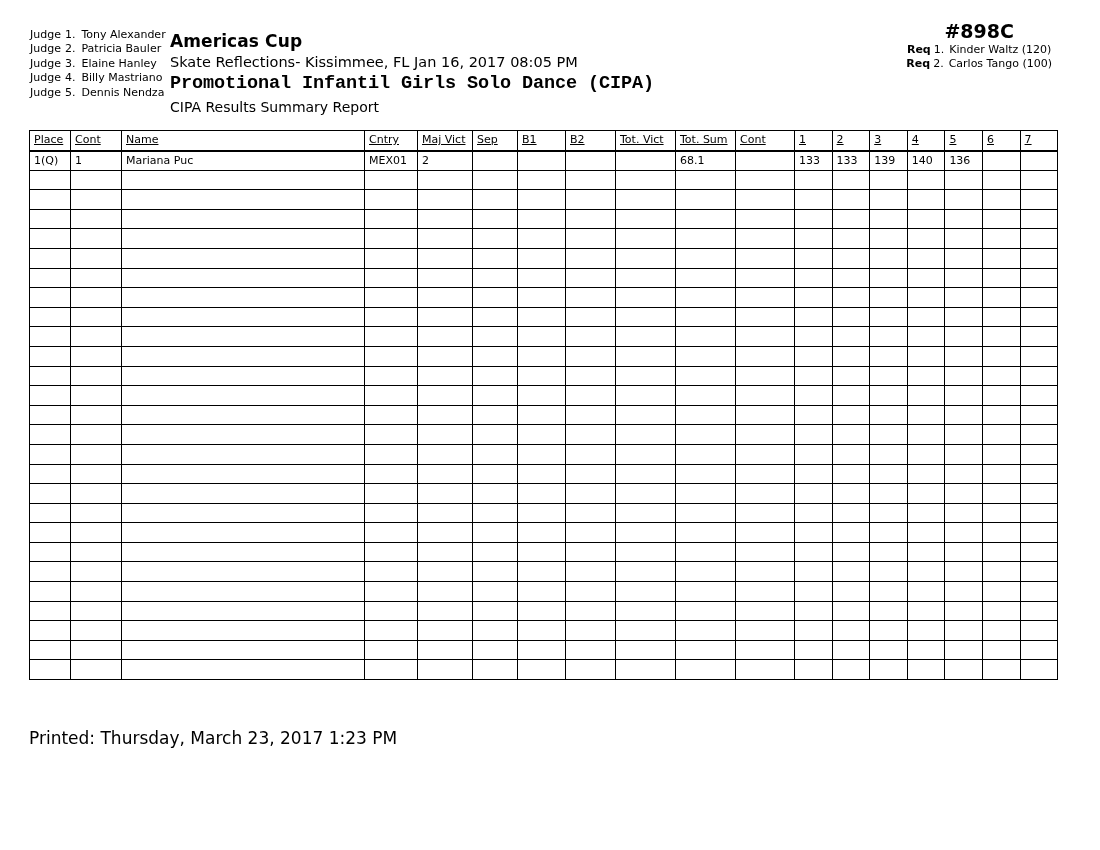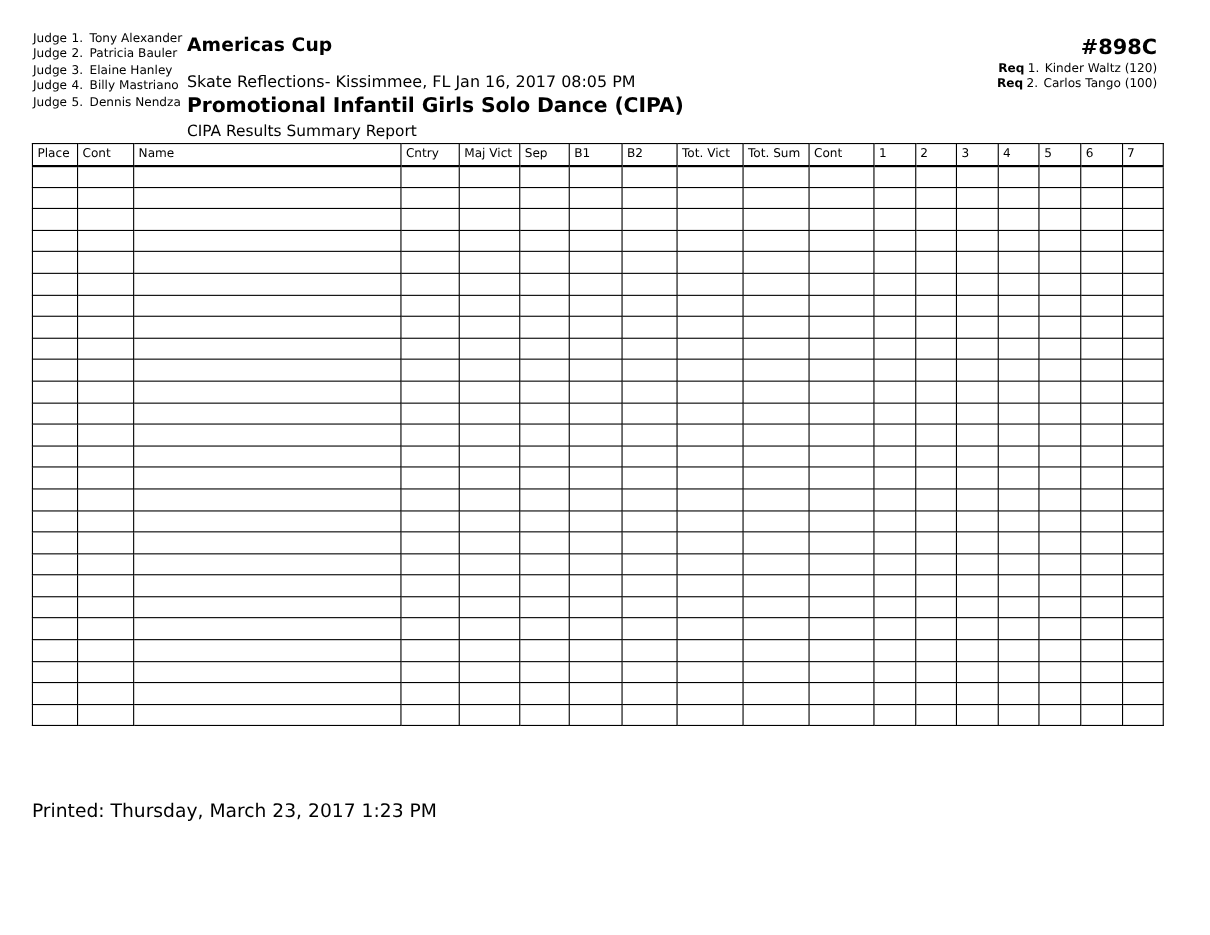--- a/index.html
+++ b/index.html
@@ -39,40 +39,39 @@
   .ev-title {
     font-size: 17px;
     font-weight: bold;
     line-height: 21px;
     letter-spacing: 0.1px;
   }
   .ev-venue {
     font-size: 14.5px;
     line-height: 20px;
     font-weight: normal;
-    margin-top: 13px;
   }
   .ev-class {
     font-size: 18.5px;
     font-weight: bold;
     line-height: 24px;
     letter-spacing: -0.1px;
+    font-family: Liberation Mono, monospace;
   }
   .ev-report {
     font-size: 14px;
     line-height: 22px;
     font-weight: normal;
   }
 
   
   .head-right {
     position: absolute;
     right: 48px; top: 20px;
-    text-align: right;
-    margin-top: 12px;
+    text-align: center;
   }
   .ev-number {
     font-size: 19px;
     font-weight: bold;
     line-height: 23px;
   }
   .req-line {
     font-size: 11px;
     line-height: 14px;
     white-space: nowrap;
@@ -101,20 +100,21 @@
     font-weight: normal;
     text-align: left;
     vertical-align: middle;
     overflow: hidden;
     white-space: nowrap;
     line-height: 12px;
   }
   table.results thead th {
     border-bottom: 2px solid #000000;
     height: 20px;
+    text-decoration: underline;
   }
   
   .c-place, .c-cont, .c-j { text-align: center; padding: 0; }
   thead .c-place, thead .c-cont { text-align: left; padding-left: 4px; }
   thead .c-j { text-align: center; padding: 0; }
 
   
   col.w-place { width: 41px; }
   col.w-cont  { width: 51px; }
   col.w-name  { width: 243px; }
@@ -215,20 +215,40 @@
         <th class="c-j">2</th>
         <th class="c-j">3</th>
         <th class="c-j">4</th>
         <th class="c-j">5</th>
         <th class="c-j">6</th>
         <th class="c-j">7</th>
       </tr>
     </thead>
     <tbody id="results-body">
         <tr>
+          <td class="c-place">1(Q)</td>
+          <td class="c-cont">1</td>
+          <td>Mariana Puc</td>
+          <td>MEX01</td>
+          <td>2</td>
+          <td></td>
+          <td></td>
+          <td></td>
+          <td></td>
+          <td>68.1</td>
+          <td></td>
+          <td class="c-j">133</td>
+          <td class="c-j">133</td>
+          <td class="c-j">139</td>
+          <td class="c-j">140</td>
+          <td class="c-j">136</td>
+          <td class="c-j"></td>
+          <td class="c-j"></td>
+        </tr>
+        <tr>
           <td class="c-place"></td>
           <td class="c-cont"></td>
           <td></td>
           <td></td>
           <td></td>
           <td></td>
           <td></td>
           <td></td>
           <td></td>
           <td></td>

